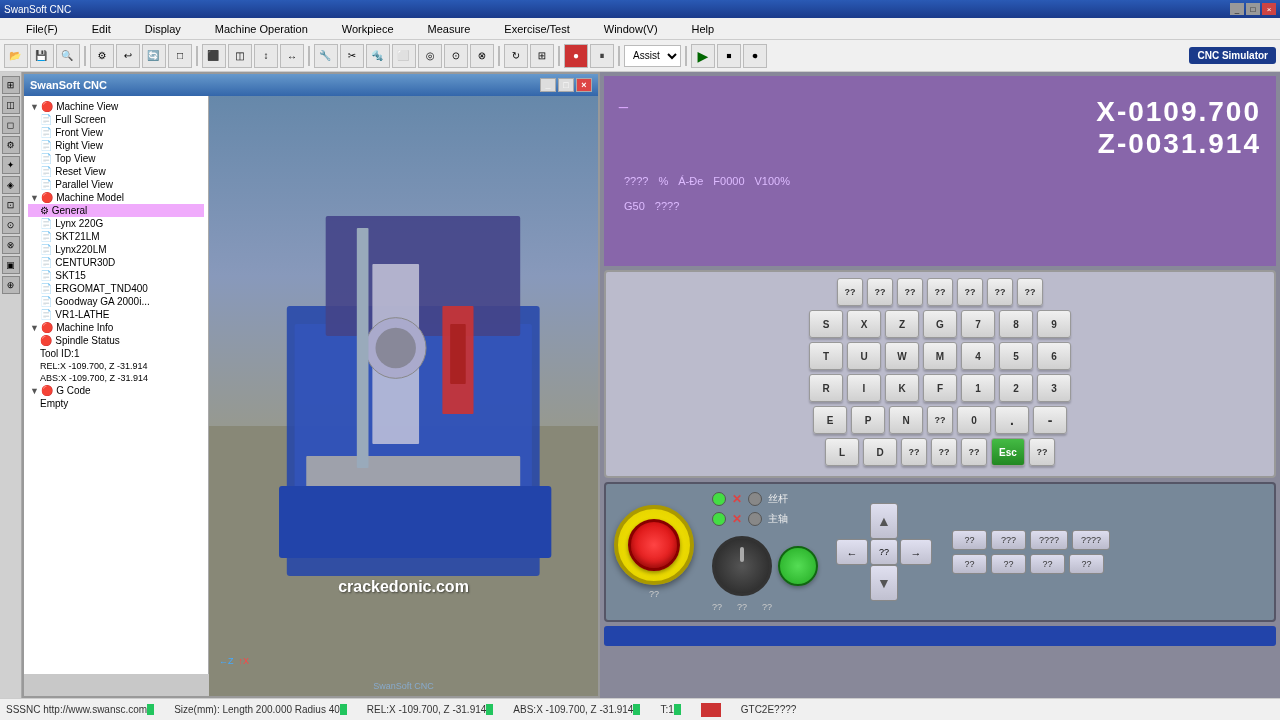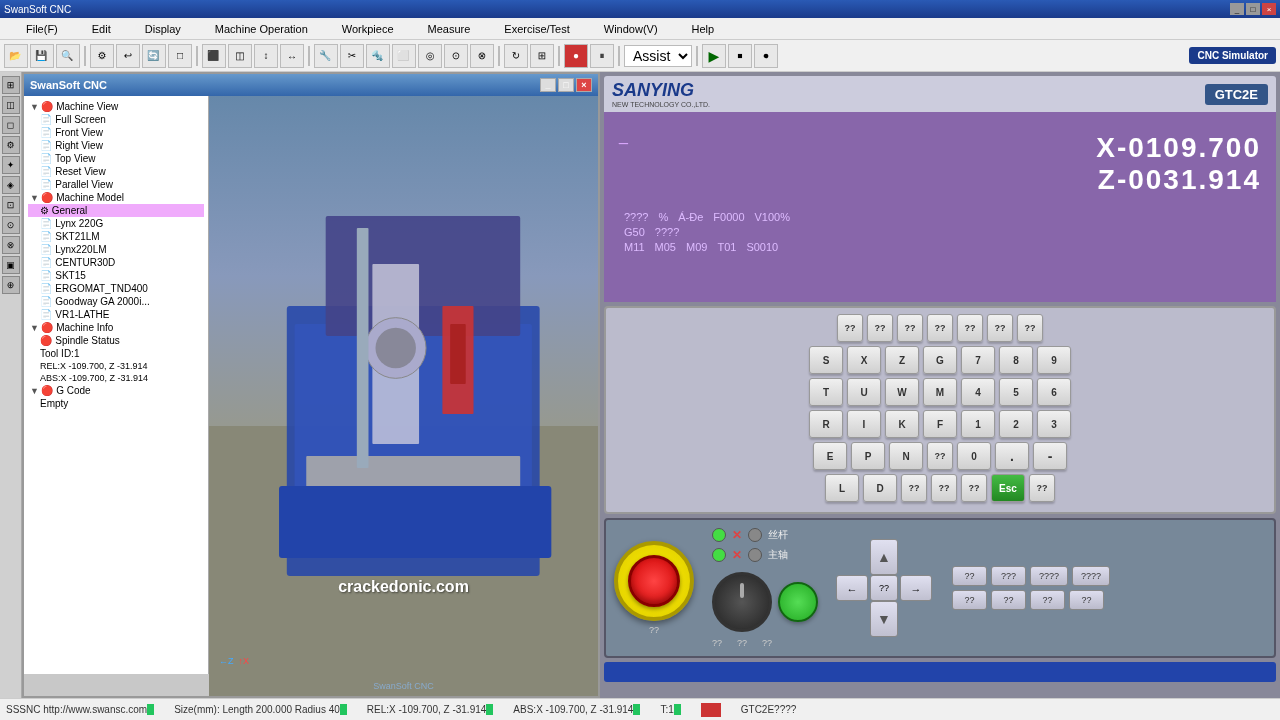--- a/index.html
+++ b/index.html
@@ -55,21 +55,21 @@
       background: #e8e8e8;
       cursor: pointer;
       display: flex; align-items: center; justify-content: center;
       font-size: 10px;
     }
     .toolbar-separator { width: 2px; height: 20px; background: #bbb; margin: 0 2px; }
     .toolbar-dropdown {
       height: 22px; padding: 0 4px;
       border: 1px solid #bbb;
       background: white;
-      font-size: 14px;
+      font-size: 10px;
       cursor: pointer;
     }
     .toolbar-play-btn {
       width: 24px; height: 24px;
       border: 1px solid #bbb;
       background: #e8e8e8;
       cursor: pointer;
       font-size: 14px;
       color: #060;
       display: flex; align-items: center; justify-content: center;
@@ -254,21 +254,21 @@
       font-size: 11px;
       margin-top: 5px;
       padding: 0 5px;
     }
 
     .screen-gcode-row {
       display: flex;
       gap: 10px;
       color: #ddbbff;
       font-size: 11px;
-      margin-top: 3px;
+      margin-top: 13px;
       padding: 0 5px;
     }
 
     .screen-mcode-row {
       display: flex;
       gap: 10px;
       color: #ddbbff;
       font-size: 11px;
       margin-top: 3px;
       padding: 0 5px;
@@ -632,27 +632,20 @@
 
         <div class="viewport-label-bottom" style="bottom:5px;left:50%;transform:translateX(-50%);color:#88aacc;font-size:9px;">SwanSoft CNC</div>
       </div>
     </div>
   </div>
 
   <div class="right-panel">
 
     <div>
 
-      <div class="sanying-header">
-        <div>
-          <div class="sanying-logo">SANYING</div>
-          <div class="sanying-subtitle">NEW TECHNOLOGY CO.,LTD.</div>
-        </div>
-        <div class="gtc2e-badge">GTC2E</div>
-      </div>
 
       <div class="cnc-screen">
         <div class="screen-cursor">_</div>
 
         <div class="coord-display">
           <div class="coord-x">X-0109.700</div>
           <div class="coord-z">Z-0031.914</div>
         </div>
 
         <div class="screen-info-row">
@@ -661,27 +654,20 @@
           <span>Á-Ðe</span>
           <span>F0000</span>
           <span>V100%</span>
         </div>
 
         <div class="screen-gcode-row">
           <span>G50</span>
           <span>????</span>
         </div>
 
-        <div class="screen-mcode-row">
-          <span>M11</span>
-          <span>M05</span>
-          <span>M09</span>
-          <span>T01</span>
-          <span>S0010</span>
-        </div>
       </div>
     </div>
 
     <div class="keyboard-panel">
       <div class="key-row">
         <button class="key small">??</button>
         <button class="key small">??</button>
         <button class="key small">??</button>
         <button class="key small">??</button>
         <button class="key small">??</button>

